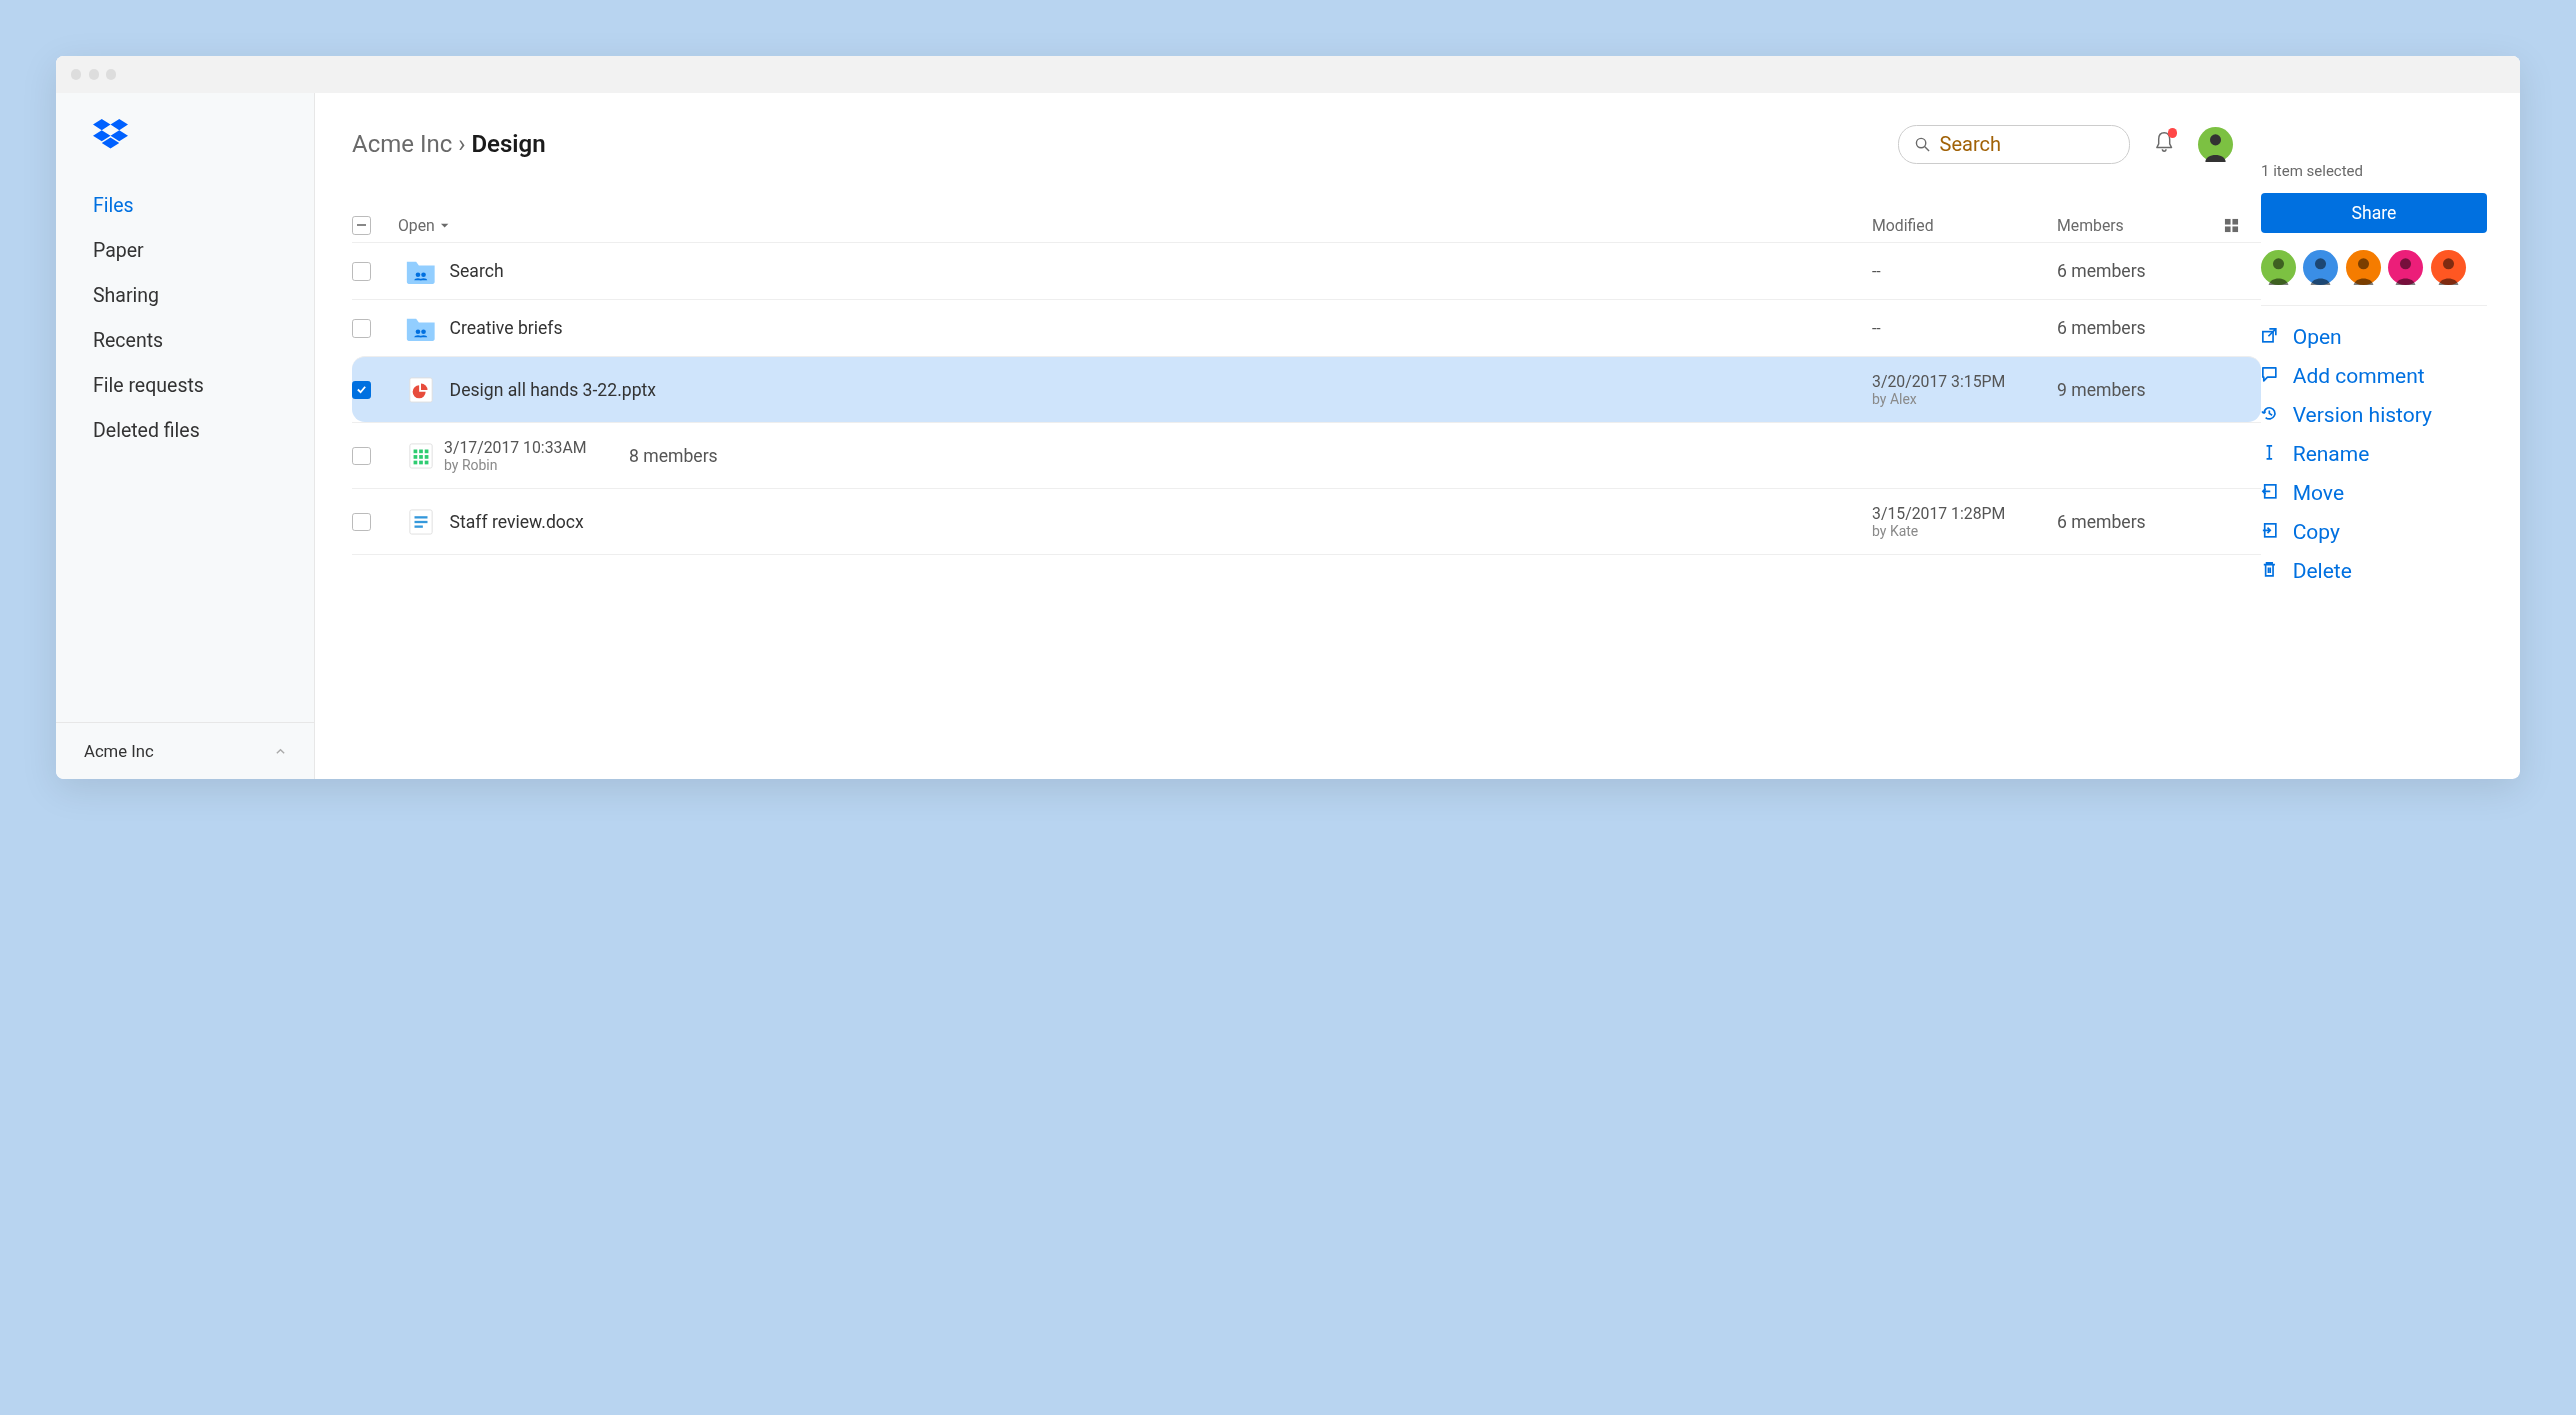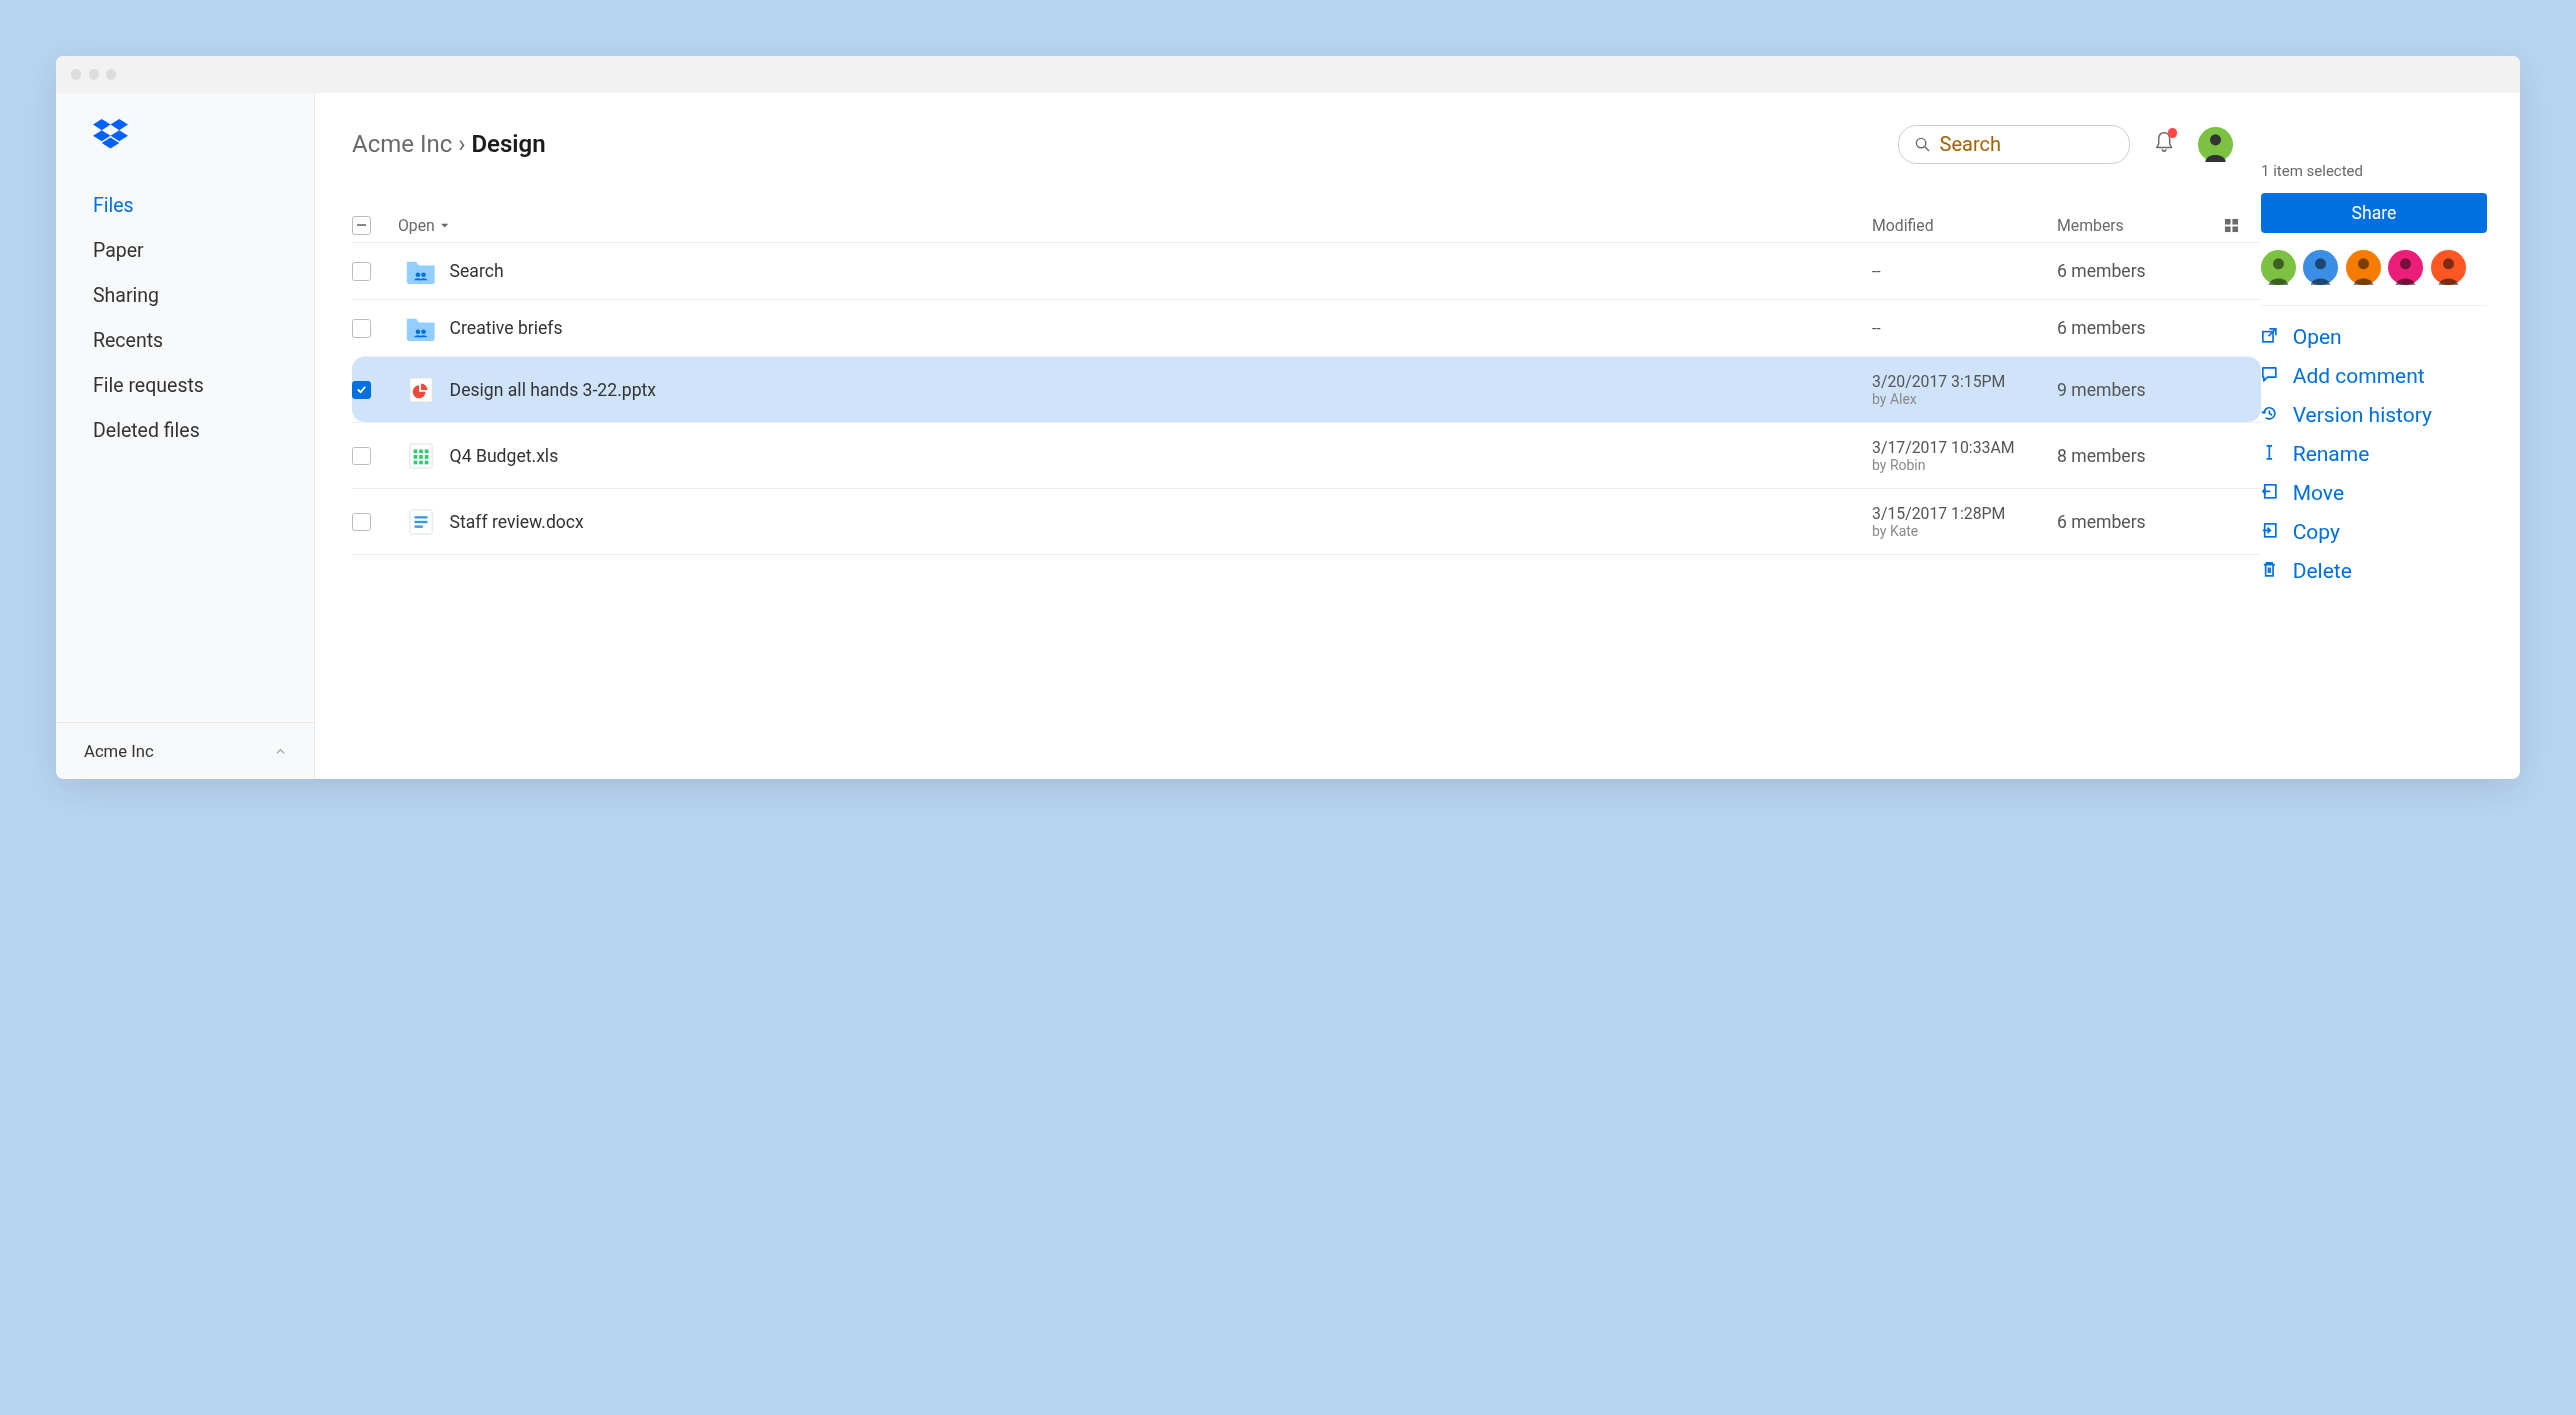--- a/index.html
+++ b/index.html
@@ -336,21 +336,20 @@
                       <rect x="18" y="8" width="4" height="4"></rect>
                       <rect x="6" y="14" width="4" height="4"></rect>
                       <rect x="12" y="14" width="4" height="4"></rect>
                       <rect x="18" y="14" width="4" height="4"></rect>
                       <rect x="6" y="20" width="4" height="4"></rect>
                       <rect x="12" y="20" width="4" height="4"></rect>
                       <rect x="18" y="20" width="4" height="4"></rect>
                     </g>
                   </svg>
                 </div>
-    <div class="name">Q4 Budget.xls</div>
     <div class="mod">
       <div>3/17/2017 10:33AM</div>
       <div class="by">by Robin</div>
     </div>
     <div class="mem">8 members</div>
     <div class="tail"></div>
   </div>
               <div class="row">
     <div class="col-check">
       <div class="checkbox ">

